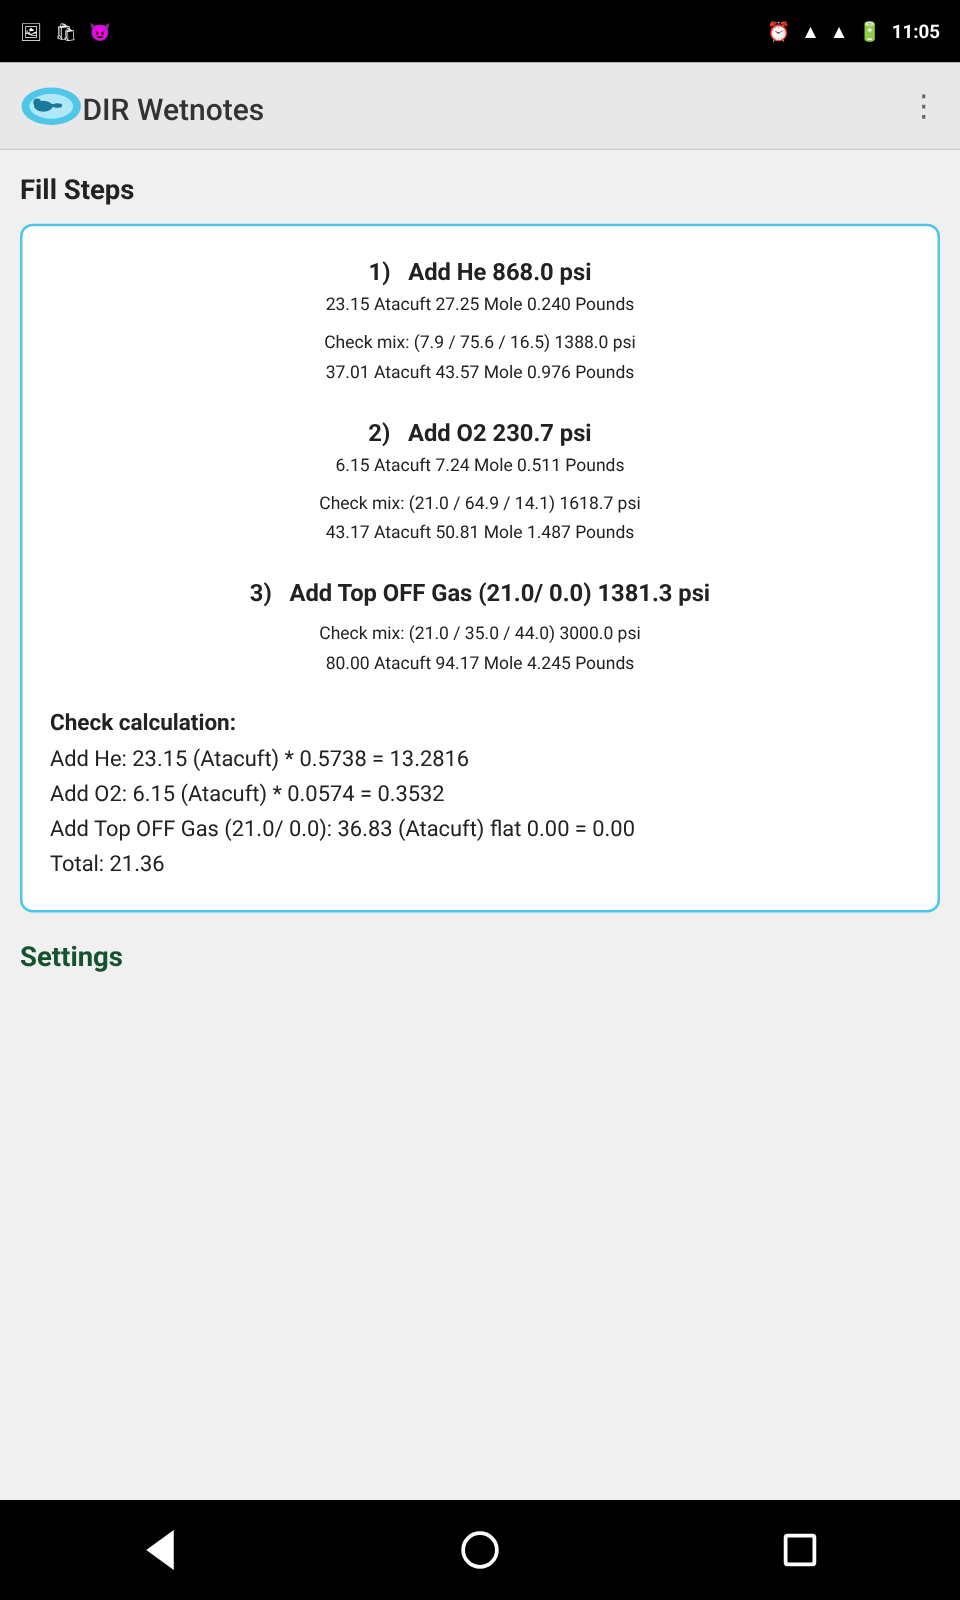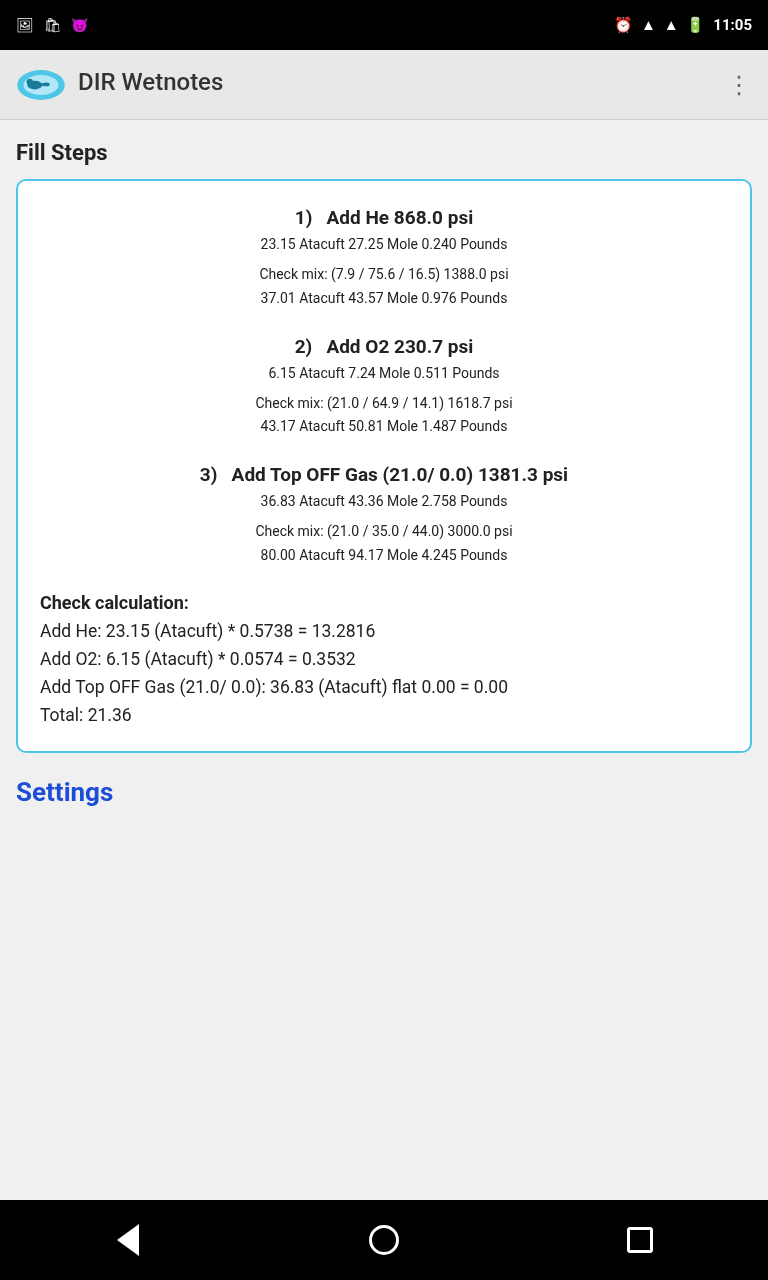--- a/index.html
+++ b/index.html
@@ -48,22 +48,21 @@
       height: 70px;
       display: flex;
       align-items: center;
       justify-content: space-between;
       padding: 0 16px;
       border-bottom: 1px solid #ccc;
       flex-shrink: 0;
     }
     .app-bar-left {
       display: flex;
-      align-items: flex-start;
-      gap: 12px;
+      align-items: flex-end;
     }
     .app-logo {
       width: 50px;
       height: 34px;
     }
     .app-title {
       font-size: 24px;
       font-weight: 500;
       color: #333;
     }
@@ -122,23 +121,23 @@
       margin-top: 8px;
       font-size: 17.5px;
       line-height: 1.6;
     }
     .cost-title {
       font-weight: bold;
       font-size: 18px;
     }
 
     .settings-title {
-      font-size: 26px;
-      font-weight: bold;
-      color: #1d4ed8;
+      font-size: 22px;
+      font-weight: bold;
+      color: #14532d;
     }
 
     
     .bottom-nav {
       background: #000;
       height: 80px;
       display: flex;
       align-items: center;
       justify-content: space-around;
       flex-shrink: 0;
@@ -249,21 +248,20 @@
         <div class="step-line">43.17 Atacuft    50.81 Mole      1.487 Pounds</div>
       </div>
     </div>
 
     <div class="step-block">
       <div class="step-header">
         <span>3)</span>
         &nbsp;
         <span>Add Top OFF Gas (21.0/ 0.0) 1381.3 psi</span>
       </div>
-      <div class="step-line">36.83 Atacuft    43.36 Mole      2.758 Pounds</div>
       <div class="check-block">
         <div class="step-line">Check mix:  (21.0 / 35.0 / 44.0)    3000.0 psi</div>
         <div class="step-line">80.00 Atacuft    94.17 Mole      4.245 Pounds</div>
       </div>
     </div>
 
     <div class="cost-block">
       <div class="cost-title">Check calculation:</div>
       <div>Add He: 23.15 (Atacuft) * 0.5738 = 13.2816</div>
       <div>Add O2: 6.15 (Atacuft) * 0.0574 = 0.3532</div>

